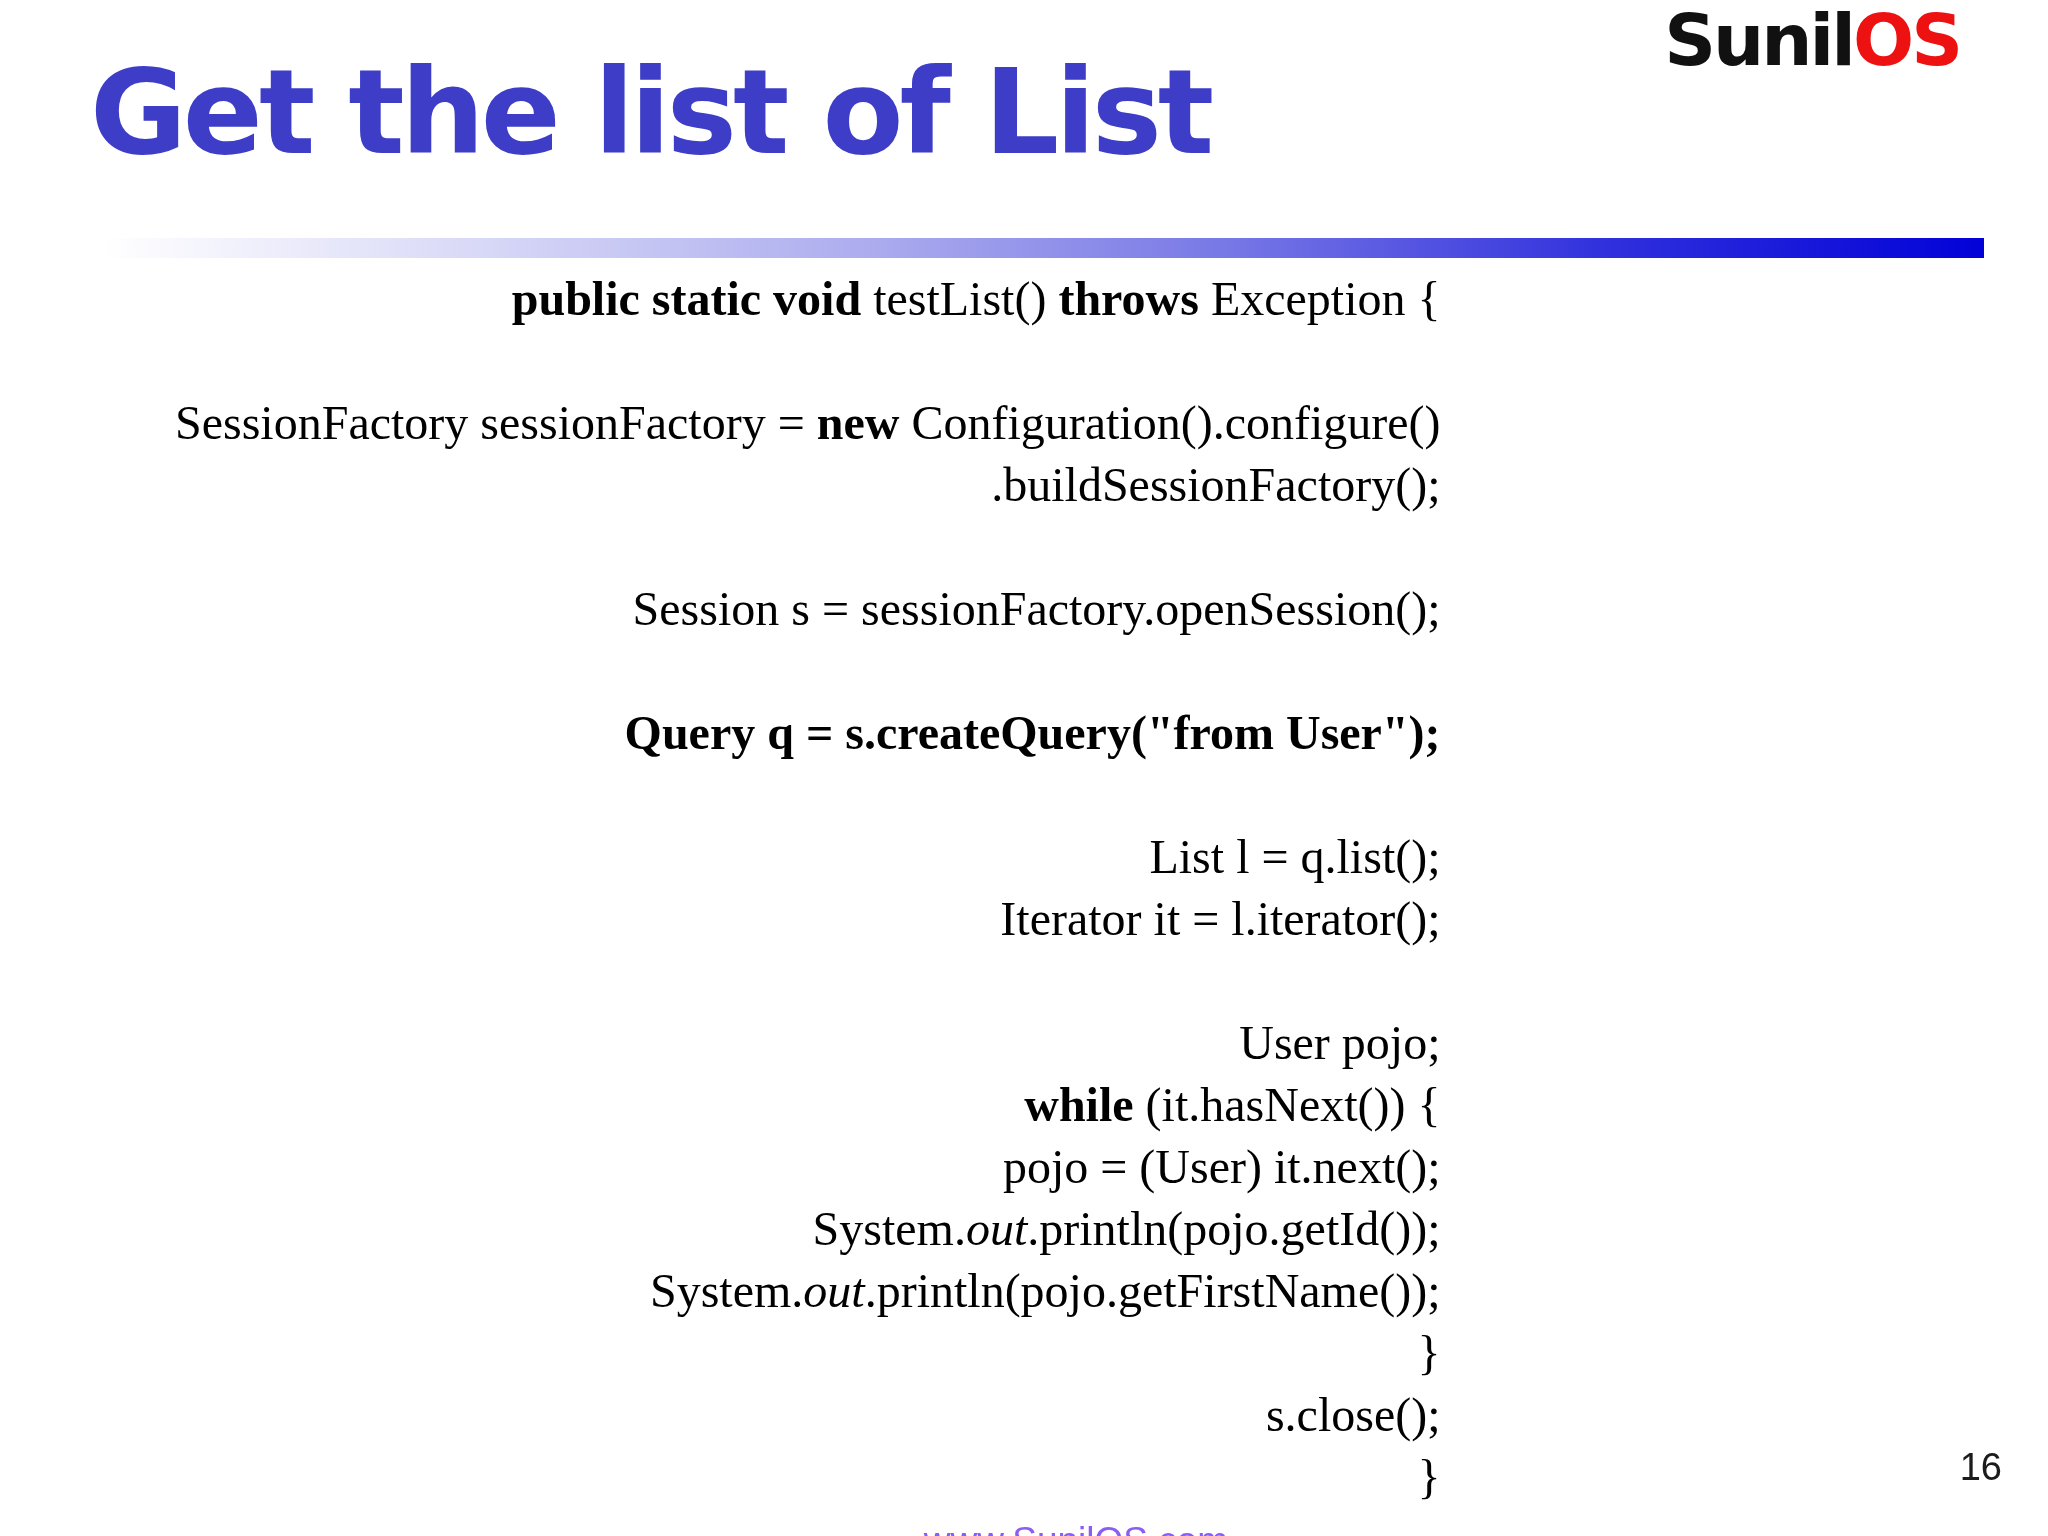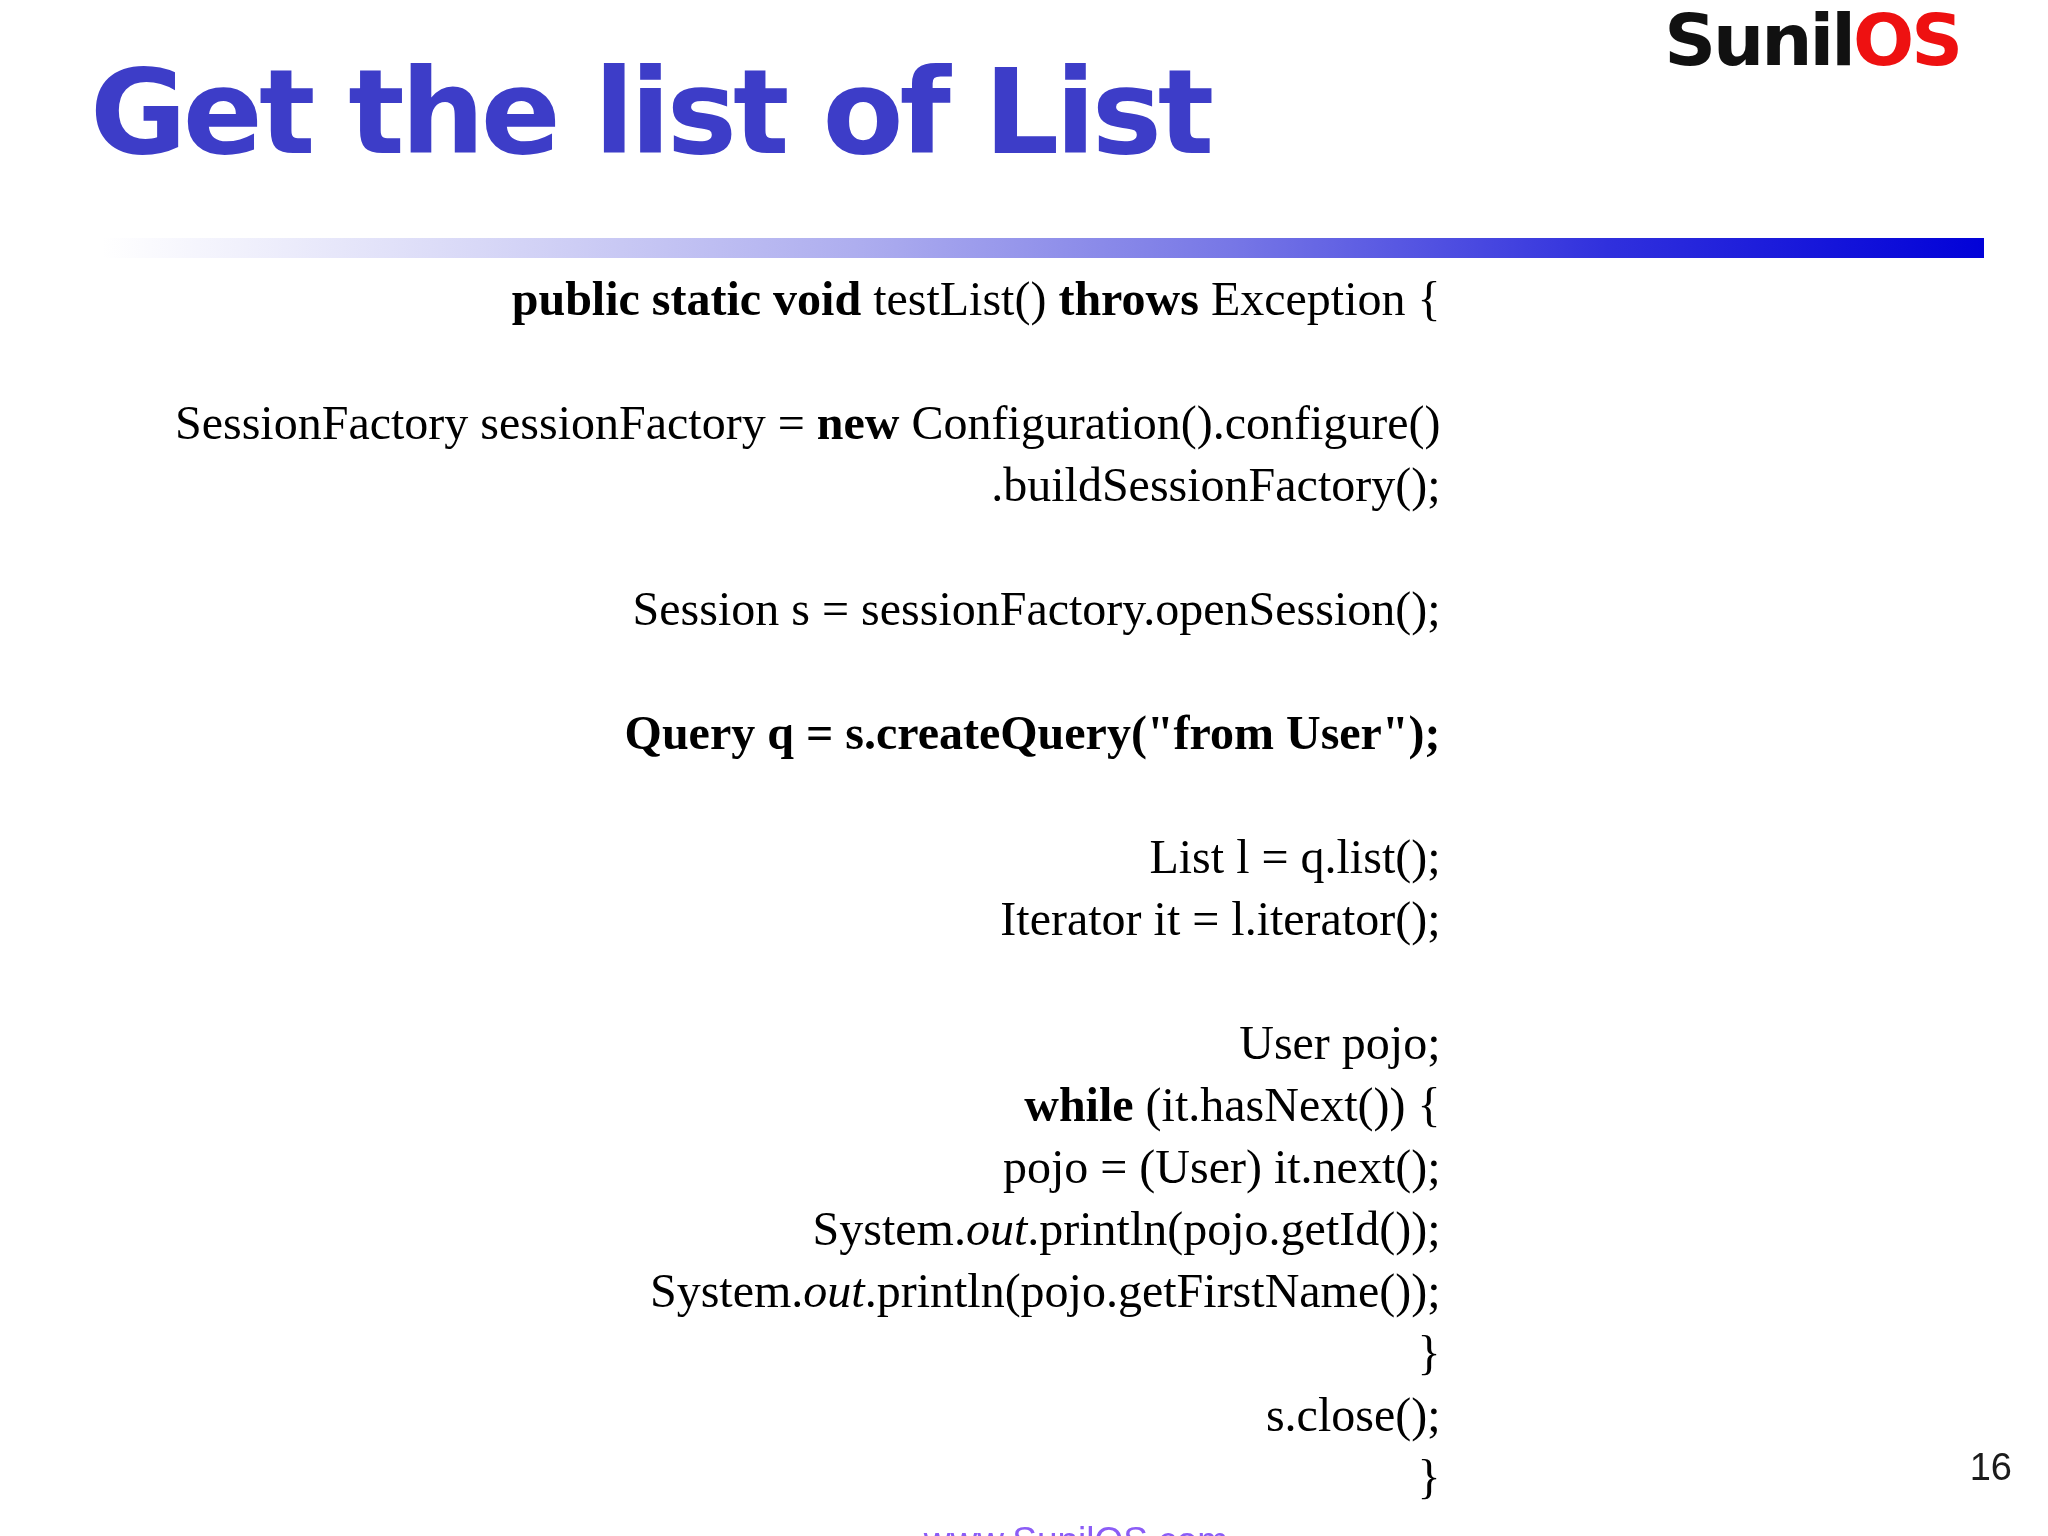--- a/index.html
+++ b/index.html
@@ -37,21 +37,21 @@
   .ind-2{padding-left:207px;}
   .seg-bold{font-weight:bold;}
   .seg-italic{font-style:italic;}
   .footer-site{
     position:absolute;top:1520px;left:50%;transform:translateX(-50%);
     margin-left:52px;
     font-family:"Liberation Sans",sans-serif;font-size:37px;color:#8b5cf6;
     white-space:nowrap;
   }
   .page-number{
-    position:absolute;top:1446px;right:36px;
+    position:absolute;top:1446px;right:46px;
     font-family:"Liberation Sans",sans-serif;font-size:38px;color:#1b1b1b;
   }
 </style>
 </head>
 <body style="--title-blue: #3d3dc8; --logo-black: #111111; --logo-red: #ee1111; --bar-blue: #0202d8;">
 
 <div class="slide-title">Get the list of List</div>
 
 <div class="logo">
   <span class="logo-black">Sunil</span><span class="logo-red">OS</span>

